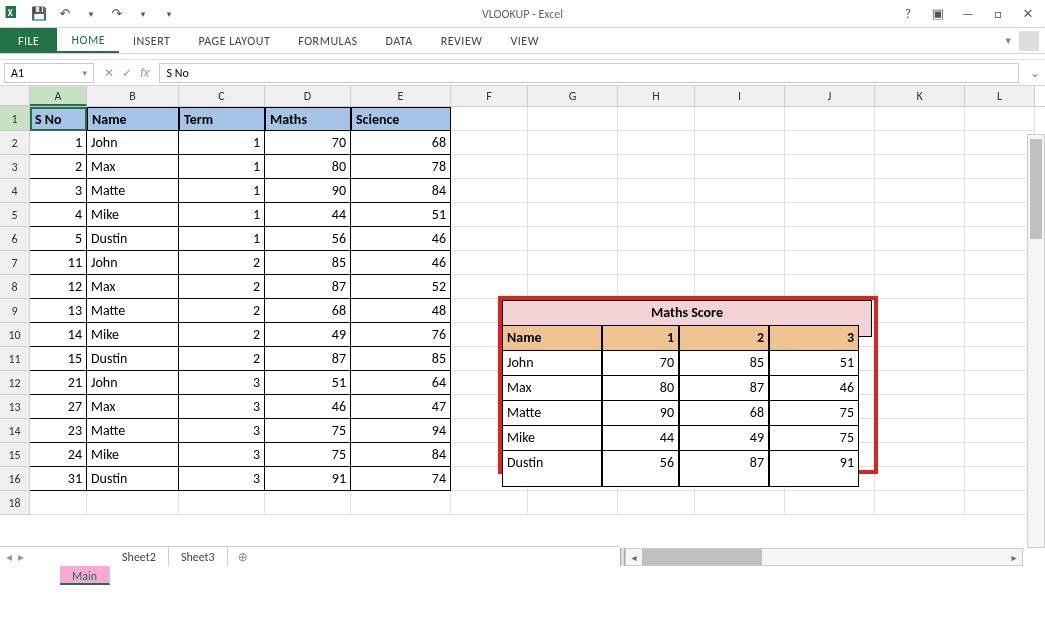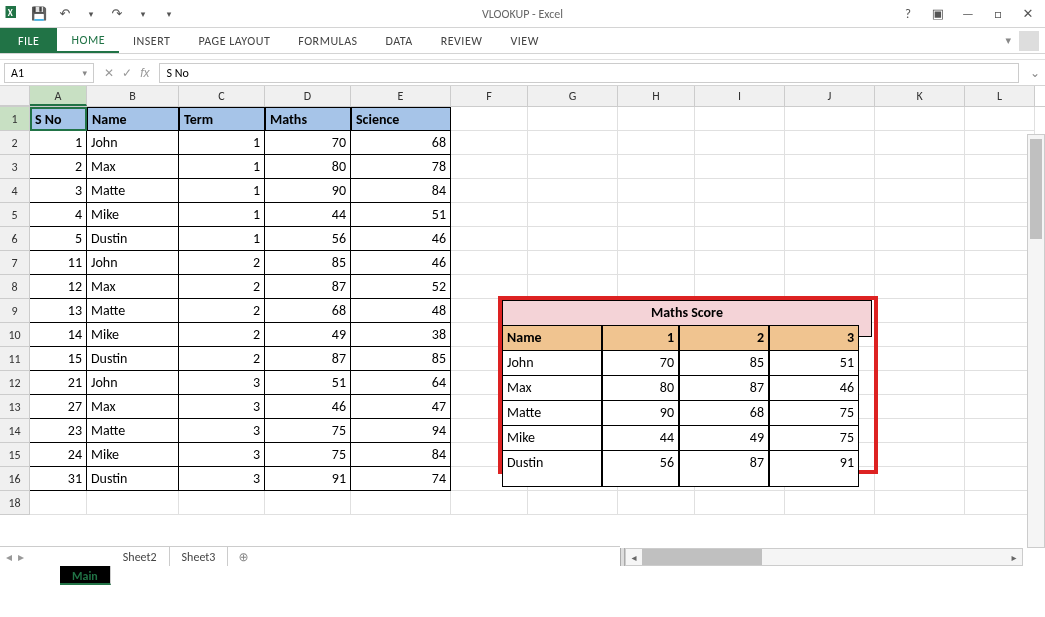--- a/index.html
+++ b/index.html
@@ -48,21 +48,21 @@
 
   .hscroll { position: absolute; bottom: 22px; left: 625px; right: 22px; height: 18px; display:flex; align-items:center; border:1px solid #ccc; background:#f5f5f5;}
   .hscroll .arrow{width:16px; text-align:center; font-size:10px; color:#666;}
   .hscroll .track{flex:1; position:relative; height:100%;}
   .hscroll .thumb{position:absolute; left:0; width:120px; height:100%; background:#c0c0c0;}
   .resizer{position:absolute; left:620px; bottom:22px; width:5px; height:18px; background:#ddd; border-left:1px solid #aaa; border-right:1px solid #aaa;}
 
   .sheet-tabs { position:absolute; bottom:22px; left:0; width:620px; height:20px; display:flex; align-items:center; background:#fff; border-top:1px solid #ccc; font-size:12px;}
   .sheet-tabs .nav{width:60px; display:flex; gap:6px; padding:0 6px; color:#999;}
   .sheet-tabs .tab{padding:0 12px; height:100%; line-height:20px; border-right:1px solid #ccc; color:#444;}
-  .sheet-tabs .tab.active{border-bottom:2px solid #217346; color:#217346; font-weight:700; background:#000000;margin-top:38px;}
+  .sheet-tabs .tab.active{border-bottom:2px solid #217346; color:#217346; font-weight:400; background:#f9a8d4;margin-top:38px;}
   .sheet-tabs .addtab{padding:0 10px; color:#888;}
 
   .statusbar { position:absolute; bottom:0; left:0; right:0; height:22px; background:#217346; color:#fff; display:flex; align-items:center; font-size:11px; padding:0 8px;}
   .statusbar .views{margin-left:auto; display:flex; gap:2px; align-items:center;}
   .statusbar .viewbtn{width:24px; height:16px; border:1px solid rgba(255,255,255,0.4); display:flex; align-items:center; justify-content:center;}
   .statusbar .zoom{display:flex; align-items:center; gap:8px; margin-left:12px;}
   .statusbar .slider{width:100px; height:4px; background:rgba(255,255,255,0.4); position:relative;}
   .statusbar .slider .tick{position:absolute; left:50%; top:-3px; width:1px; height:10px; background:#fff;}
   .vscroll{position:absolute; right:0; top:48px; bottom:40px; width:18px; background:#f5f5f5; border:1px solid #ccc;}
   .vscroll .thumb{position:absolute; top:4px; left:2px; right:2px; height:100px; background:#c0c0c0;}
@@ -278,21 +278,21 @@
         <div class="cell wJ"></div>
         <div class="cell wK"></div>
         <div class="cell wL"></div>
       </div>
       <div class="row">
         <div class="rowhead">10</div>
         <div class="cell wA data num">14</div>
         <div class="cell wB data">Mike</div>
         <div class="cell wC data num">2</div>
         <div class="cell wD data num">49</div>
-        <div class="cell wE data num">38</div>
+        <div class="cell wE data num">76</div>
         <div class="cell wF"></div>
         <div class="cell wG"></div>
         <div class="cell wH"></div>
         <div class="cell wI"></div>
         <div class="cell wJ"></div>
         <div class="cell wK"></div>
         <div class="cell wL"></div>
       </div>
       <div class="row">
         <div class="rowhead">11</div>

